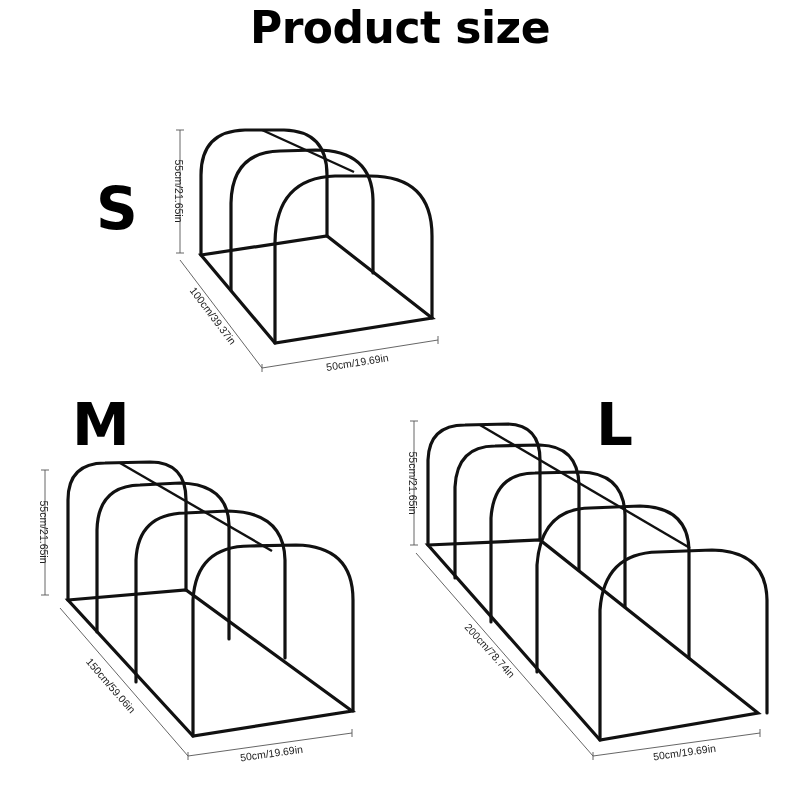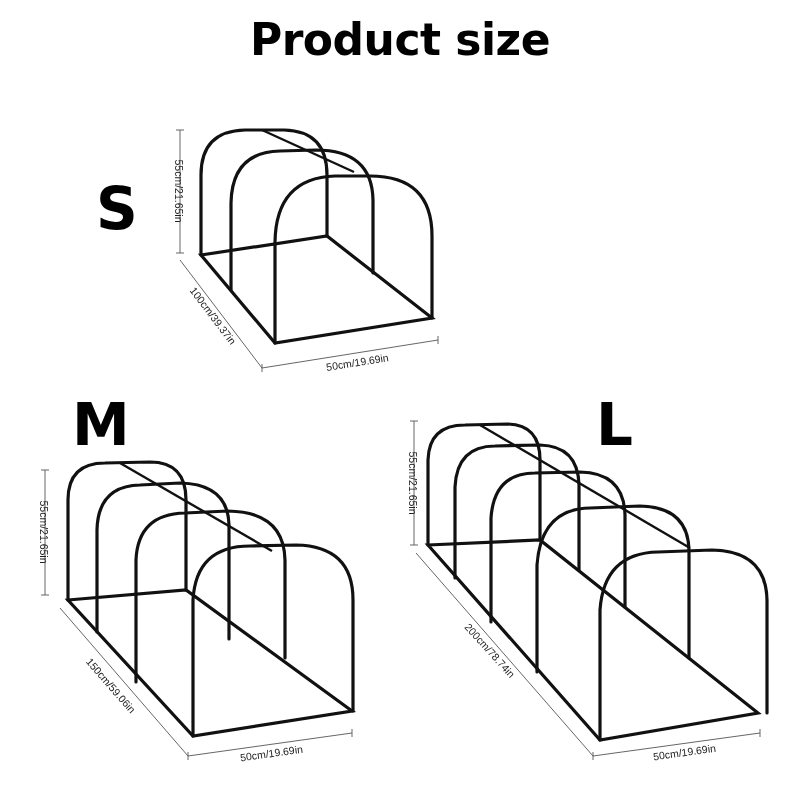--- a/index.html
+++ b/index.html
@@ -1,17 +1,17 @@
 <!DOCTYPE html>
 <html><head>
 <meta charset="utf-8">
 <style>
   html, body { margin:0; padding:0; background:#ffffff; }
   body { width:800px; height:800px; position:relative; overflow:hidden; font-family:"DejaVu Sans", sans-serif; }
-  .title { position:absolute; left:0; top:14px; width:800px; text-align:center; font-size:44px; font-weight:bold; color:#000; letter-spacing:-0.5px; }
+  .title { position:absolute; left:0; top:2px; width:800px; text-align:center; font-size:44px; font-weight:bold; color:#000; letter-spacing:-0.5px; }
   .size-label { position:absolute; font-size:58px; font-weight:bold; color:#000; line-height:1; }
   svg { position:absolute; left:0; top:0; }
   .dim { font-family:"Liberation Sans", sans-serif; font-size:10.5px; fill:#222; }
   .tube { fill:none; stroke:#111; stroke-width:3.2; stroke-linecap:round; }
   .tube2 { fill:none; stroke:#111; stroke-width:2.4; }
   .dline { fill:none; stroke:#555; stroke-width:0.9; }
 </style>
 </head>
 <body>
 

